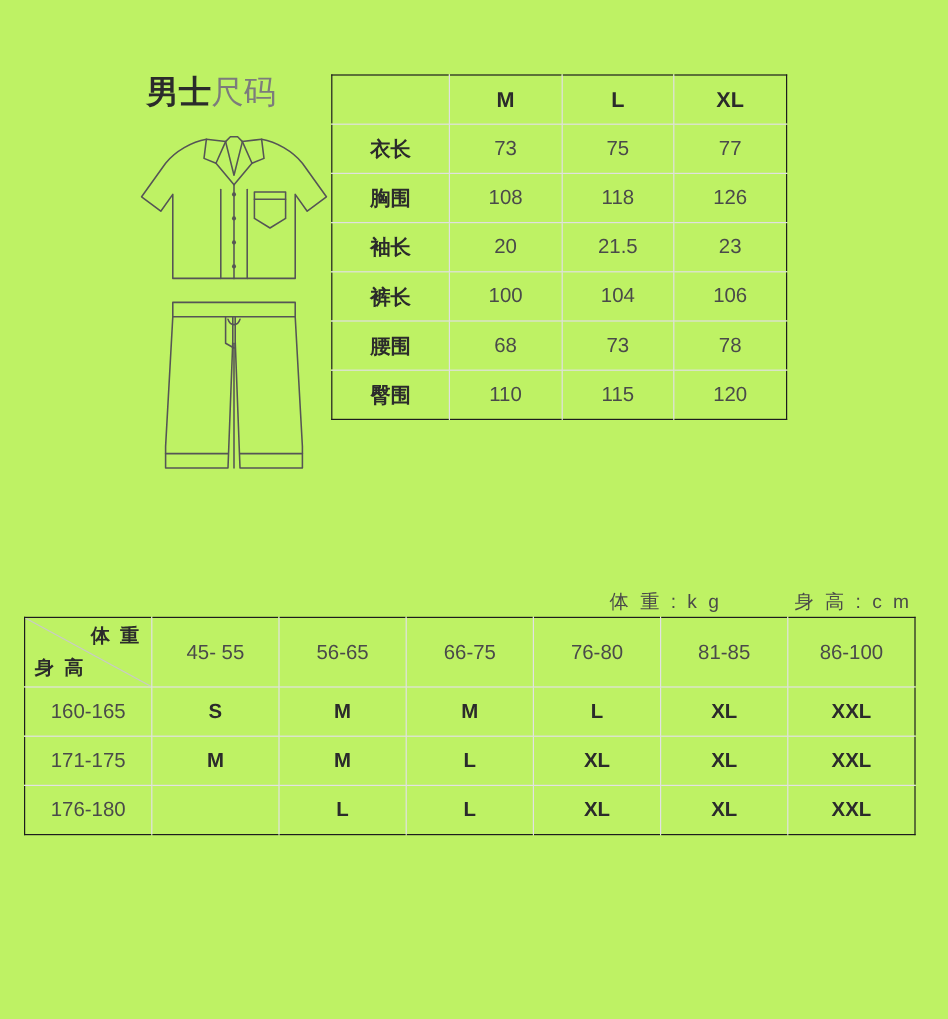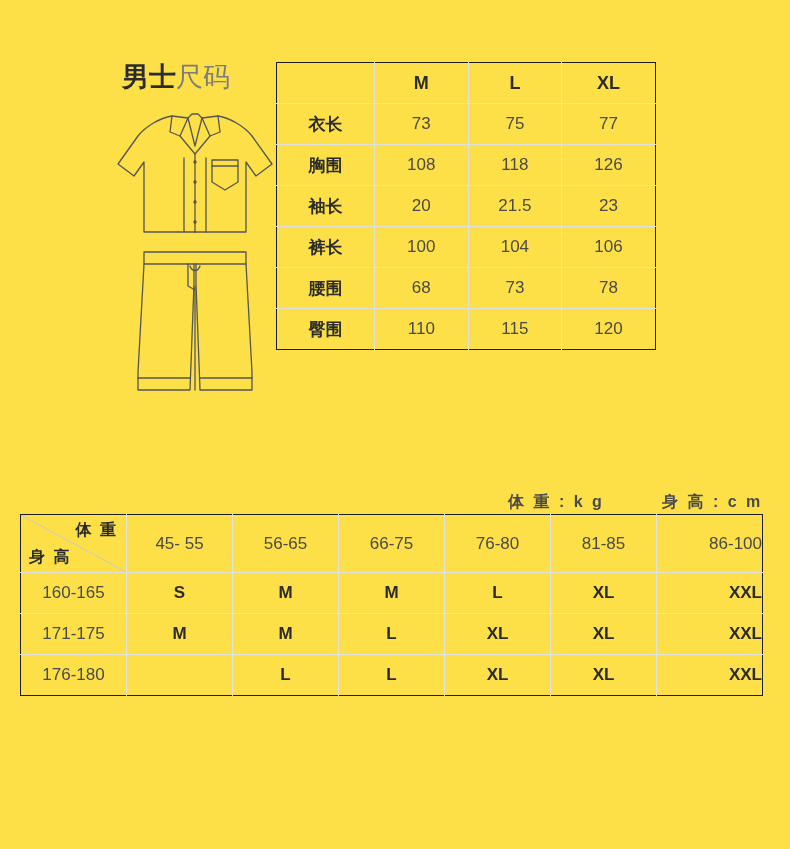--- a/index.html
+++ b/index.html
@@ -10,21 +10,21 @@
     background: #ffffff;
     font-family: "Liberation Sans", "DejaVu Sans", sans-serif;
     color: #3a3a3a;
     overflow: hidden;
   }
 
   .page {
     position: relative;
     width: 790px;
     height: 849px;
-    background: #fde047;
+    background: #bef264;
   }
 
   
 
   .title {
     position: absolute;
     left: 122px;
     top: 60px;
     font-size: 27px;
     line-height: 34px;
@@ -98,21 +98,20 @@
   }
 
   
 
   .units {
     position: absolute;
     top: 492px;
     left: 0;
     width: 665px;
     height: 22px;
-    font-weight: bold;
   }
   .unit-weight {
     position: absolute;
     left: 508px;
     top: 0;
     font-size: 16px;
     color: #4a4a4a;
     letter-spacing: 2.5px;
     white-space: nowrap;
   }
@@ -141,21 +140,21 @@
     height: 41px;
     text-align: center;
     vertical-align: middle;
     border-right: 1px solid #e2e2e2;
     border-bottom: 1px solid #e2e2e2;
     font-size: 17px;
     font-weight: normal;
     color: #4a4a4a;
   }
   .tbl2 tr:last-child td { border-bottom: none; }
-  .tbl2 td:last-child, .tbl2 th:last-child { border-right: none; text-align: right; }
+  .tbl2 td:last-child, .tbl2 th:last-child { border-right: none; }
 
   .tbl2 thead th { height: 58px; }
 
   .tbl2 td.size {
     font-weight: bold;
     color: #2b2b2b;
     font-size: 17px;
   }
   .tbl2 td.heightcell {
     color: #4a4a4a;

